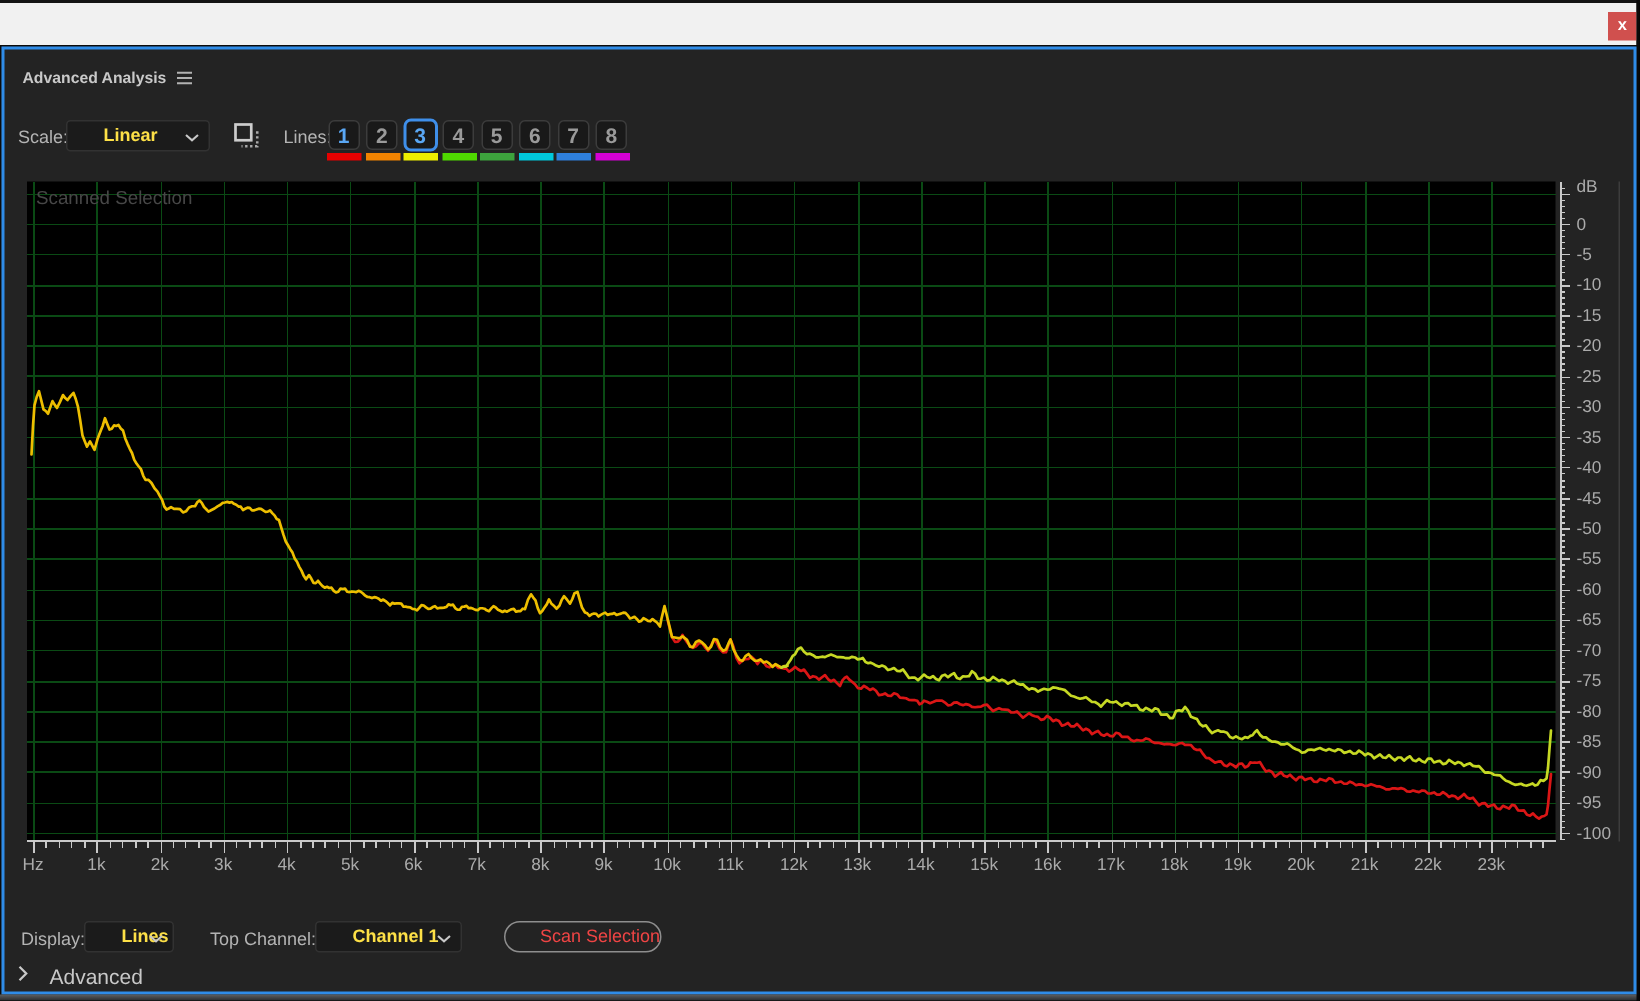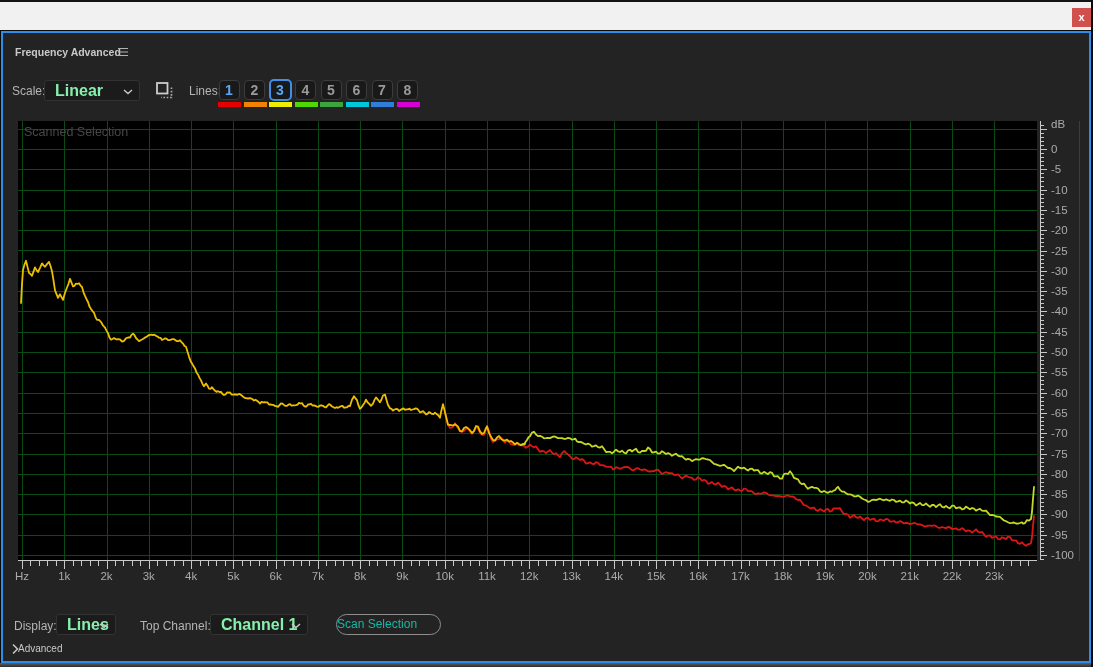--- a/index.html
+++ b/index.html
@@ -1,30 +1,30 @@
 <!DOCTYPE html>
 <html><head><meta charset="utf-8"><style>
 * { margin:0; padding:0; box-sizing:border-box; }
 body { width:1093px; height:667px; background:#0a0a0a; font-family:"Liberation Sans", sans-serif; overflow:hidden; }
 #page { position:relative; width:1093px; height:667px; }
 .lbl { position:absolute; color:#b4b4b4; font-size:12px; }
-.dd { position:absolute; height:21px; background:#1b1b1b; border:1px solid #323232; border-radius:3px; color:#86efac; font-size:16px; font-weight:bold; line-height:19px; padding-left:10px; }
+.dd { position:absolute; height:21px; background:#1b1b1b; border:1px solid #323232; border-radius:3px; color:#fde047; font-size:12px; font-weight:bold; line-height:19px; padding-left:24px; }
 </style></head>
 <body>
 <div id="page">
 
   <div style="position:absolute;left:0;top:0;width:1093px;height:2px;background:#141414"></div>
   <div style="position:absolute;left:0;top:2px;width:1091px;height:28px;background:#f1f1f1"></div>
   <div style="position:absolute;left:1072px;top:8px;width:19px;height:19px;background:#d0504e;color:#fff;font-size:11px;font-weight:bold;text-align:center;line-height:19px">x</div>
   <div style="position:absolute;left:1091px;top:0;width:2px;height:667px;background:#0a0a0a"></div>
 
   <div style="position:absolute;left:1px;top:31px;width:1090px;height:632px;border:2px solid #2f8ce8;background:#232323"></div>
   <div style="position:absolute;left:0;top:663px;width:1091px;height:4px;background:linear-gradient(#5e6062,#2b2d2f)"></div>
 
-  <div style="position:absolute;left:15px;top:46px;color:#c9c9c9;font-size:10.5px;font-weight:bold;letter-spacing:0px">Frequency Advanced</div>
+  <div style="position:absolute;left:15px;top:46px;color:#c9c9c9;font-size:10.5px;font-weight:bold;letter-spacing:0px">Advanced Analysis</div>
 
   <div class="lbl" style="left:12px;top:84px">Scale:</div>
   <div class="dd" style="left:44px;top:80px;width:96px">Linear<svg width="10" height="6" viewBox="0 0 10 6" style="position:absolute;right:6px;top:8px">
         <path d="M1 1l4 3.5L9 1" stroke="#c8c8c8" stroke-width="1.4" fill="none"></path>
       </svg></div>
   <div class="lbl" style="left:189px;top:84px">Lines:</div>
   <div style="position:absolute;left:218.5px;top:80px;width:21px;height:20px;background:#191919;border:1px solid #3c3c3c;border-radius:4px;color:#5aa7f4;font-size:14px;font-weight:bold;text-align:center;line-height:18px">1</div>
 <div style="position:absolute;left:218.0px;top:102px;width:23px;height:4.5px;background:#e60000"></div>
 <div style="position:absolute;left:244.0px;top:80px;width:21px;height:20px;background:#191919;border:1px solid #3c3c3c;border-radius:4px;color:#9a9a9a;font-size:14px;font-weight:bold;text-align:center;line-height:18px">2</div>
 <div style="position:absolute;left:243.5px;top:102px;width:23px;height:4.5px;background:#f08200"></div>
@@ -106,15 +106,15 @@
 </svg>
 
   <div class="lbl" style="left:14px;top:619px">Display:</div>
   <div class="dd" style="left:56px;top:614px;width:60px">Lines<svg width="10" height="6" viewBox="0 0 10 6" style="position:absolute;right:6px;top:8px">
         <path d="M1 1l4 3.5L9 1" stroke="#c8c8c8" stroke-width="1.4" fill="none"></path>
       </svg></div>
   <div class="lbl" style="left:140px;top:619px">Top Channel:</div>
   <div class="dd" style="left:210px;top:614px;width:98px">Channel 1<svg width="10" height="6" viewBox="0 0 10 6" style="position:absolute;right:6px;top:8px">
         <path d="M1 1l4 3.5L9 1" stroke="#c8c8c8" stroke-width="1.4" fill="none"></path>
       </svg></div>
-  <div style="position:absolute;left:336px;top:614px;width:105px;height:21px;border:1.5px solid #8e8e8e;border-radius:11px;color:#14b8a6;font-size:12px;text-align:left;line-height:18px">Scan Selection</div>
+  <div style="position:absolute;left:336px;top:614px;width:105px;height:21px;border:1.5px solid #8e8e8e;border-radius:11px;color:#ef4444;font-size:12px;text-align:right;line-height:18px">Scan Selection</div>
 
-  <div style="position:absolute;left:18px;top:643px;color:#c8c8c8;font-size:10px">Advanced</div>
+  <div style="position:absolute;left:33px;top:643px;color:#c8c8c8;font-size:14px">Advanced</div>
 </div>
 </body></html>

